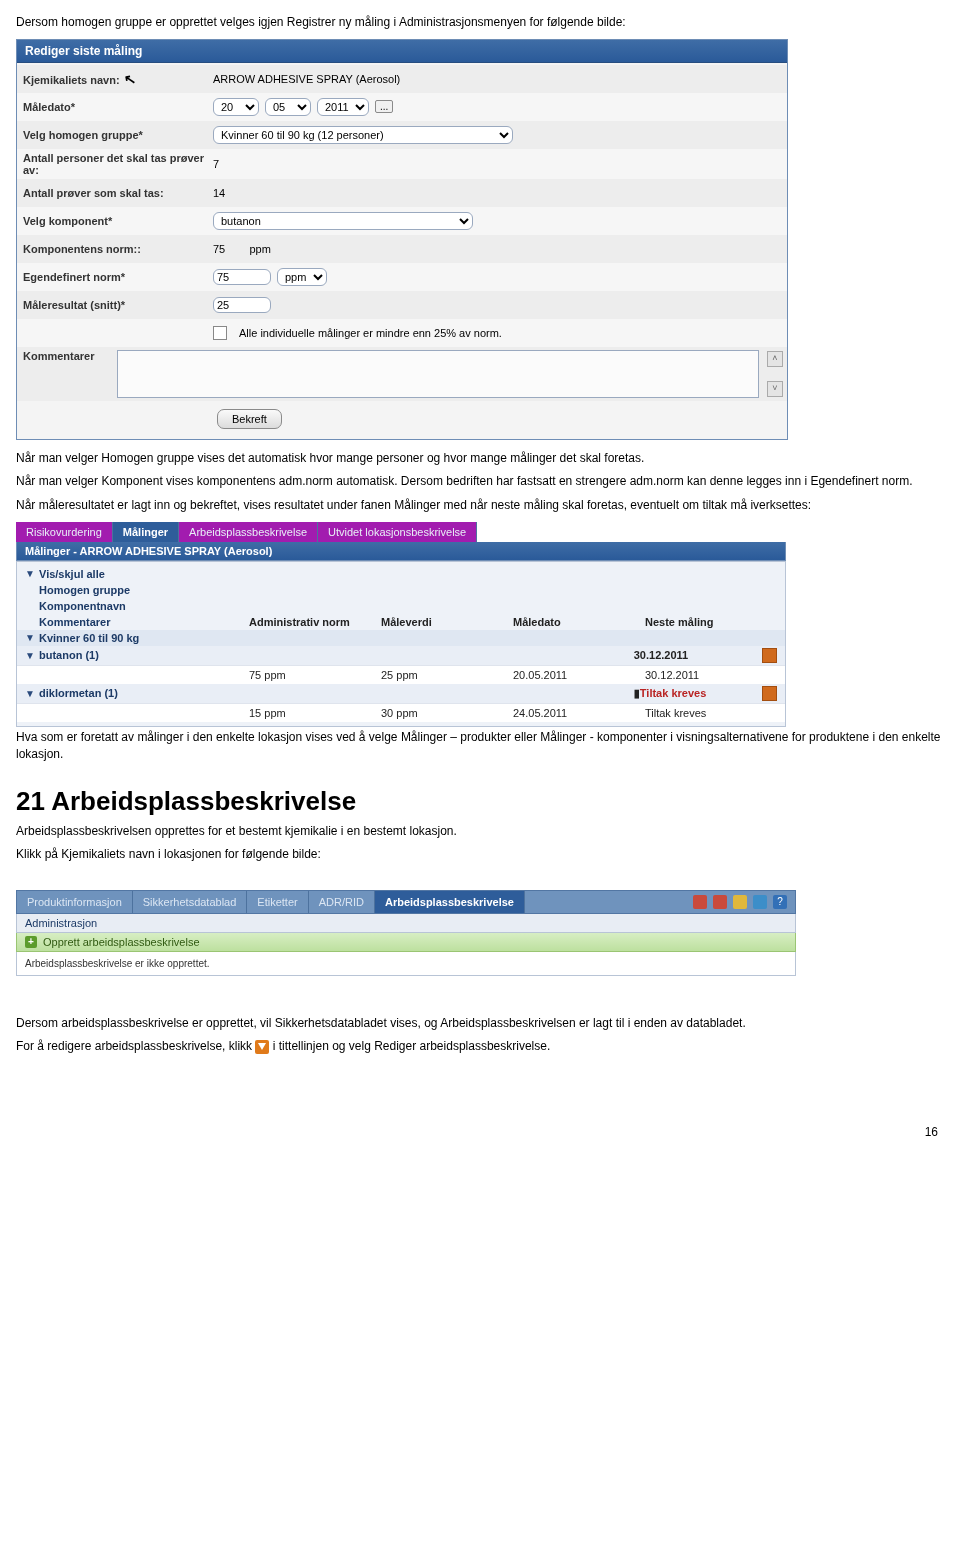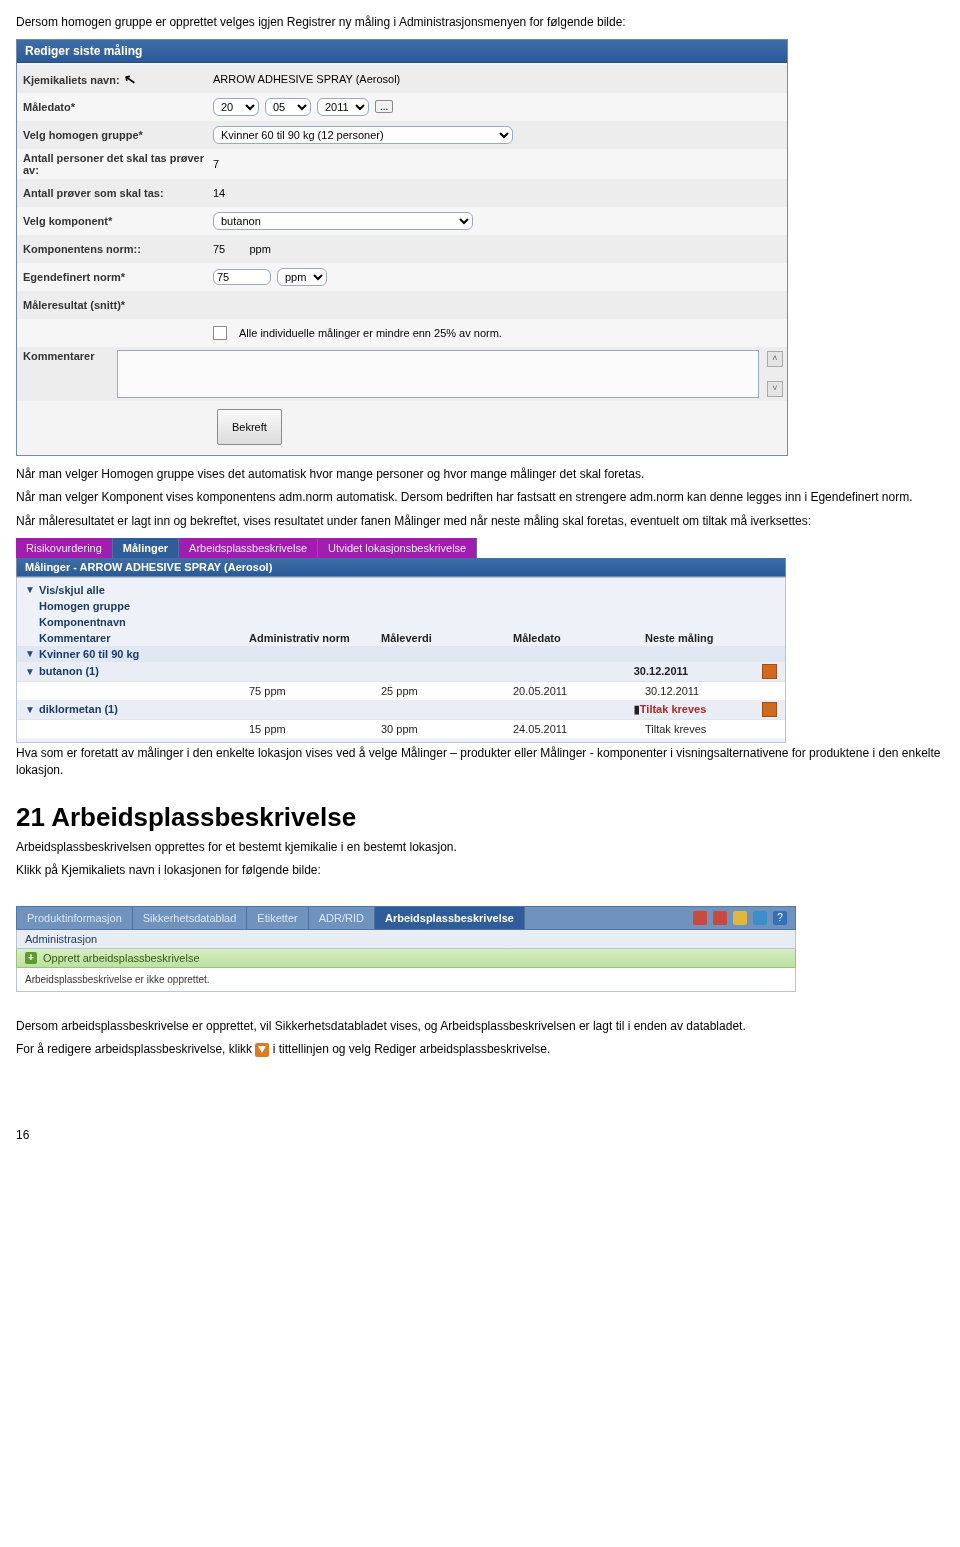--- a/index.html
+++ b/index.html
@@ -12,21 +12,21 @@
   .row:nth-child(odd){background:#ededed}
   .row:nth-child(even){background:#f6f6f6}
   .row .lbl{width:190px;color:#333;font-weight:700}
   .row .val{flex:1;display:flex;align-items:center;gap:6px}
   select.fake, input.fake{font-family:inherit;font-size:11px;border:1px solid #9aa9bf;background:#fff;padding:1px 3px;border-radius:6px}
   select.fake{min-width:46px}
   input.fake{min-width:40px}
   .wide{width:300px}
   .ppm-btn{border:1px solid #8a8a8a;background:#f0f0f0;padding:0 4px;border-radius:2px;font-size:10px}
   .commentbox{width:640px;height:46px;border:1px solid #9aa9bf;background:#fbfbfb}
-  .btn{border:1px solid #8a8a8a;background:linear-gradient(#fafafa,#dcdcdc);padding:11px 14px;border-radius:2px;font-size:11px}
+  .btn{border:1px solid #8a8a8a;background:linear-gradient(#fafafa,#dcdcdc);padding:3px 14px;border-radius:7px;font-size:11px}
   .btn-row{padding:8px 0 8px 200px}
   .tabbar{display:flex;gap:0;font-size:11px;margin-top:8px}
   .tab{background:#a21caf;color:#e8eef7;padding:4px 10px;border-right:1px solid #4d729e}
   .tab.active{background:#2e5d9a;color:#fff;font-weight:700}
   .subhdr{background:linear-gradient(#3f6da6,#2a5a99);color:#fff;font-weight:700;font-size:11px;padding:3px 8px;border:1px solid #6e8db5;border-top:none}
   .listpanel{border:1px solid #b8c4d6;background:#eef2f8;padding:4px 0;font-size:11px}
   .lp-row{display:flex;align-items:center;padding:2px 8px}
   .lp-row .tri{width:14px;color:#2a4a7c;font-size:10px}
   .lp-row .txt{flex:0 0 210px;color:#1c3a66;font-weight:700}
   .lp-row .col{flex:1;color:#222;font-weight:700}
@@ -44,21 +44,21 @@
   .pdficon{width:14px;height:14px;background:#c94a3c;border-radius:2px}
   .pdficon.b2{background:#3c8ec9}
   .pdficon.b3{background:#e0b83c}
   .pdficon.q{background:#3370b7;color:#fff;text-align:center;font-size:10px;line-height:14px}
   .adminhdr{background:#e8edf4;border:1px solid #b8c4d6;border-top:none;padding:3px 8px;font-size:11px;font-weight:400;color:#1c3a66}
   .greenrow{background:linear-gradient(#d7eec3,#bde09f);border:1px solid #9ac573;border-top:none;padding:3px 8px;font-size:11px;color:#305a11;display:flex;align-items:center;gap:6px}
   .plus{display:inline-block;width:12px;height:12px;background:#5c9c2c;color:#fff;font-weight:700;text-align:center;line-height:12px;border-radius:2px;font-size:10px}
   .notrow{background:#fff;border:1px solid #b8c4d6;border-top:none;padding:6px 8px;font-size:10px;color:#333}
   .dlarrow{display:inline-block;width:14px;height:14px;background:#e07a1a;border-radius:2px;vertical-align:middle;position:relative}
   .dlarrow::after{content:"";position:absolute;left:3px;top:3px;width:0;height:0;border-left:4px solid transparent;border-right:4px solid transparent;border-top:7px solid #fff}
-  .pgnum{font-size:12px;margin-top:70px;padding-right:6px}
+  .pgnum{text-align:right;font-size:12px;margin-top:70px;padding-right:6px}
   .cursor{display:inline-block;transform:rotate(-10deg);font-size:14px;color:#000;margin-left:4px}
   .chkbox{width:12px;height:12px;border:1px solid #888;background:#fff;display:inline-block;vertical-align:middle;margin-right:6px}
   .scrollbtns{display:flex;flex-direction:column;justify-content:space-between;width:14px;height:46px;margin-left:2px}
   .scrollbtns div{width:14px;height:14px;background:#e4e4e4;border:1px solid #aaa;font-size:9px;text-align:center;line-height:12px;color:#666}
 </style>
 </head>
 <body>
 
 <div class="intro">
   <span>Dersom homogen gruppe er opprettet velges igjen </span><span class="b">Registrer ny måling</span><span> i Administrasjonsmenyen for følgende bilde:</span>
@@ -115,20 +115,23 @@
     <div class="row">
       <div class="lbl">Egendefinert norm*</div>
       <div class="val">
         <input class="fake" style="width: 50px;" value="75">
         <select class="fake"><option>ppm</option></select>
       </div>
     </div>
 
     <div class="row">
       <div class="lbl">Måleresultat (snitt)*</div>
+      <div class="val">
+          <input class="fake" style="width: 50px;" value="25">
+        </div>
     </div>
 
     <div class="row">
       <div class="lbl"></div>
       <div class="val">
           <span class="chkbox"></span>
           <span>Alle individuelle målinger er mindre enn 25% av norm.</span>
         </div>
     </div>
 
@@ -253,18 +256,18 @@
     </div>
   </div>
   <div class="adminhdr">Administrasjon</div>
   <div class="greenrow">
     <span class="plus">+</span>
     <span>Opprett arbeidsplassbeskrivelse</span>
   </div>
   <div class="notrow">Arbeidsplassbeskrivelse er ikke opprettet.</div>
 </div>
 
-<div class="para" style="margin-top:26px">Dersom arbeidsplassbeskrivelse er opprettet, vil Sikkerhetsdatabladet vises, og Arbeidsplassbeskrivelsen er lagt til i enden av databladet.</div>
+<div class="para" style="margin-top:39px">Dersom arbeidsplassbeskrivelse er opprettet, vil Sikkerhetsdatabladet vises, og Arbeidsplassbeskrivelsen er lagt til i enden av databladet.</div>
 <div class="para">
   <span>For å </span><span class="b">redigere</span><span> arbeidsplassbeskrivelse, klikk </span><span class="dlarrow"></span><span> i tittellinjen og velg </span><span class="b">Rediger arbeidsplassbeskrivelse</span><span>.</span>
 </div>
 
 <div class="pgnum">16</div>
 
 </body></html>

